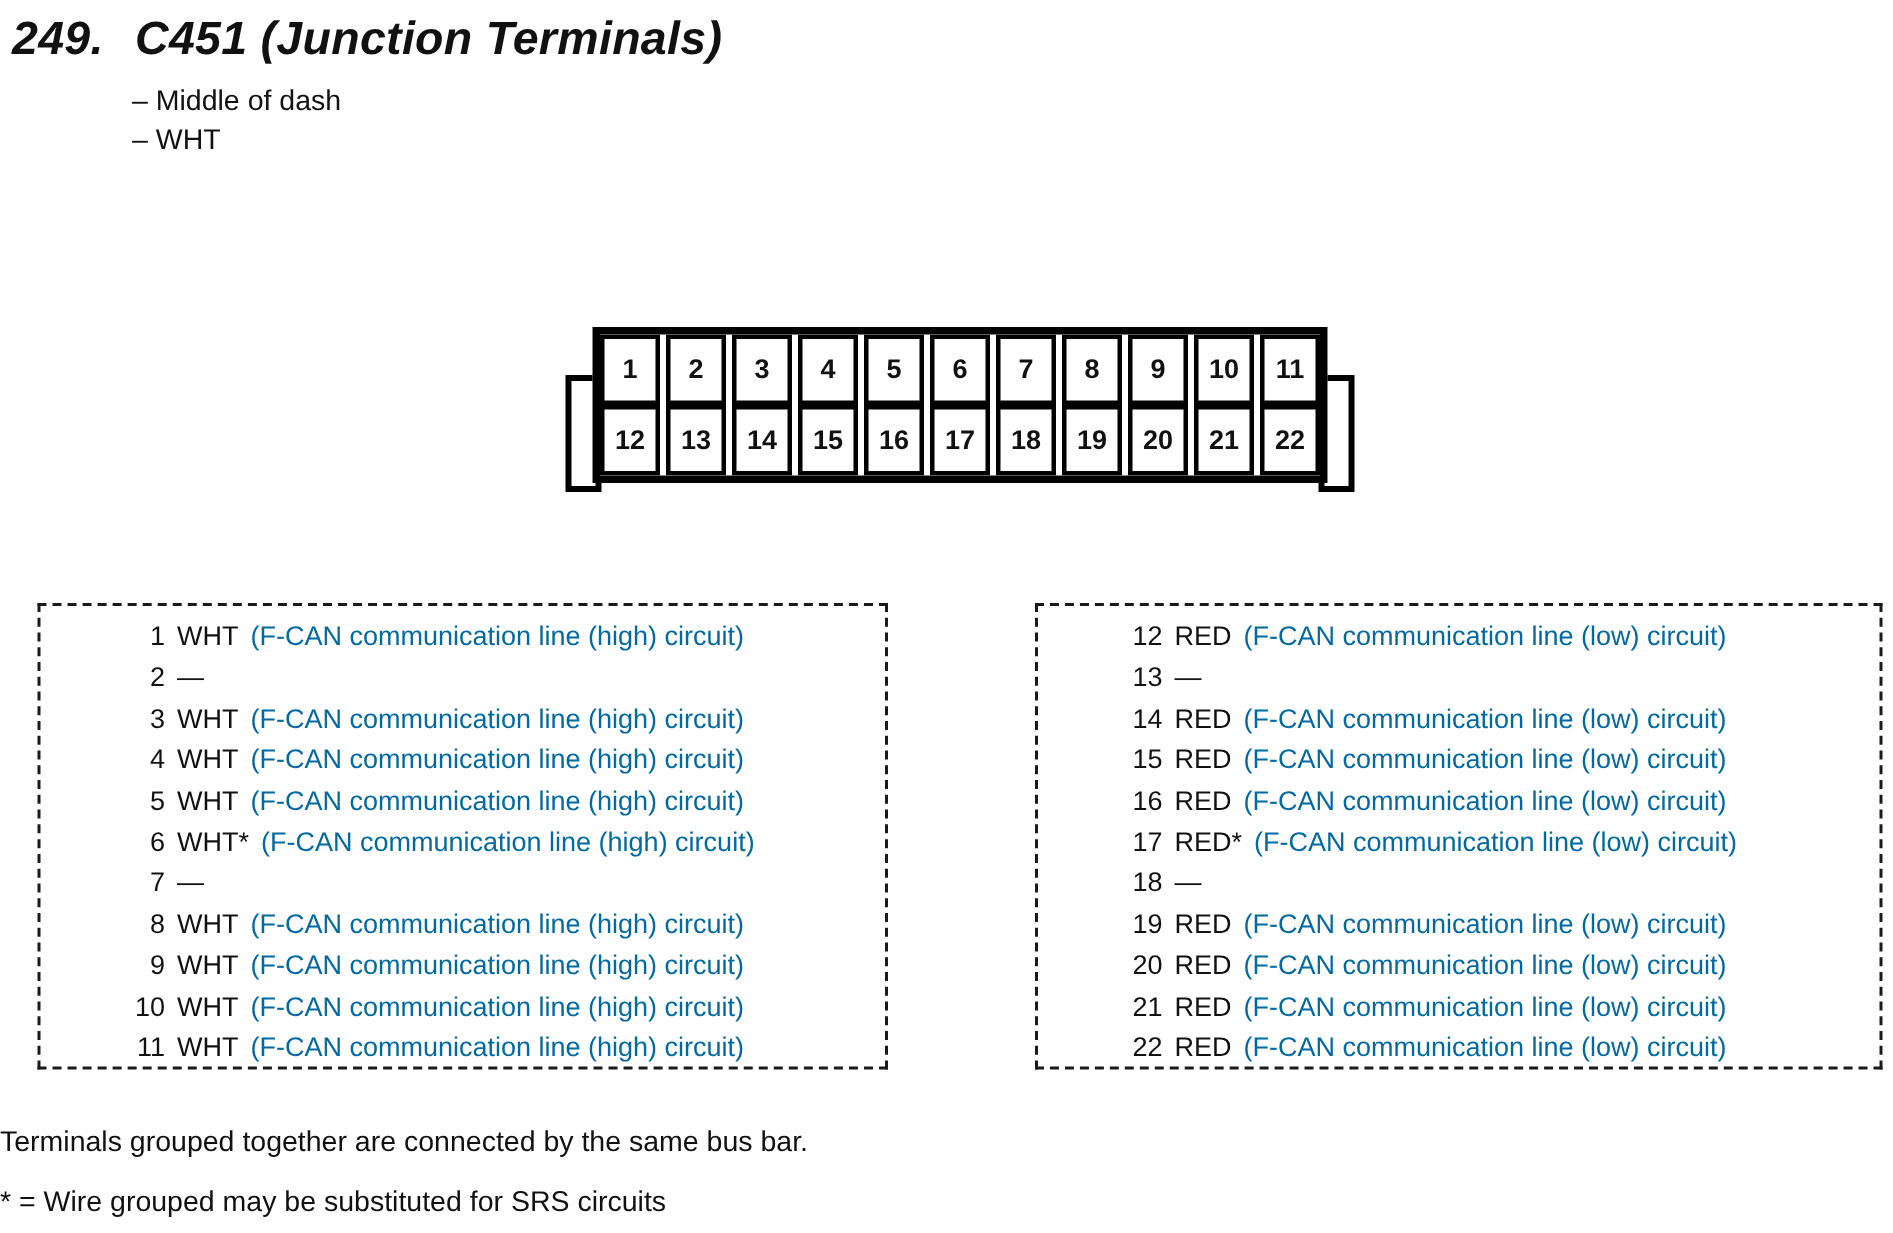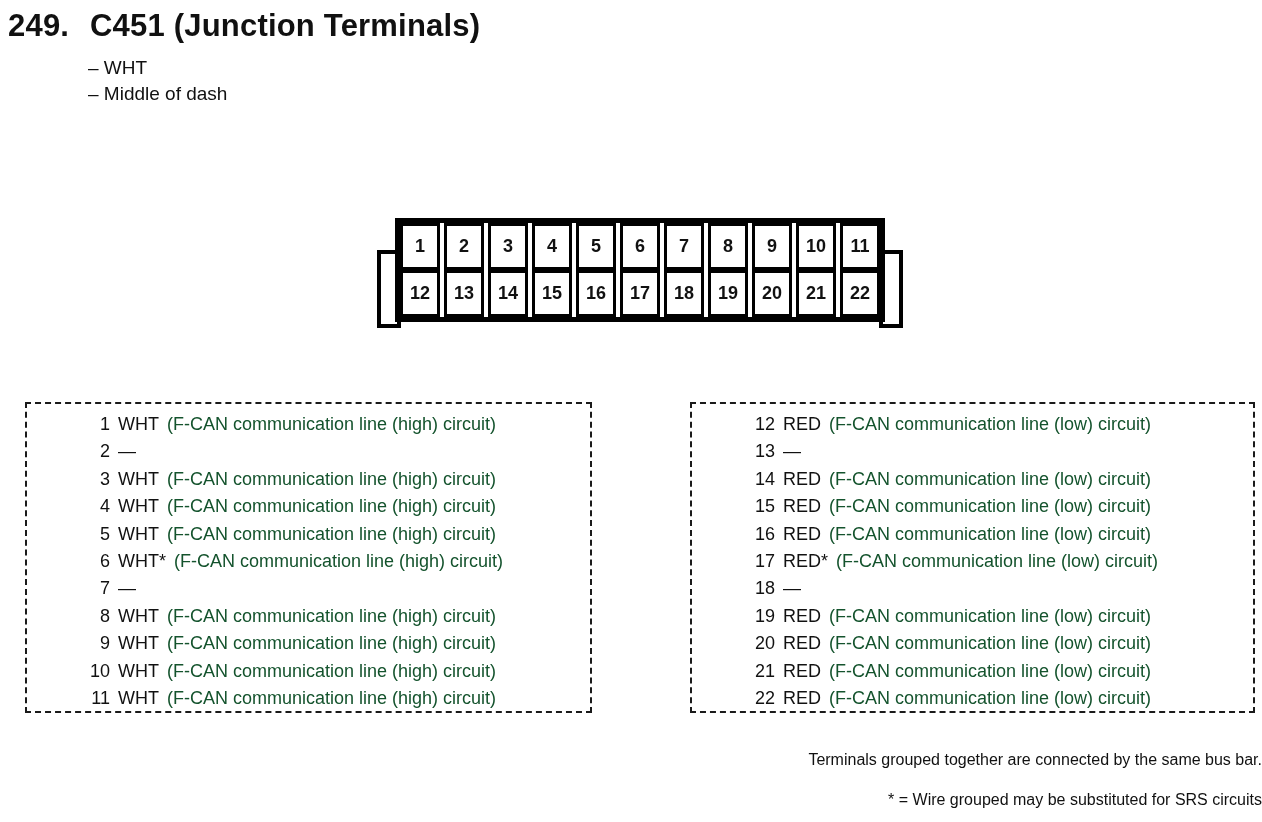--- a/index.html
+++ b/index.html
@@ -11,20 +11,21 @@
     color: #111111;
     overflow: hidden;
   }
 
   
   .title-row {
     position: absolute; left: 8px; top: 8px;
     display: flex;
     font-size: 31px; font-weight: 700; letter-spacing: 0.2px;
     white-space: nowrap;
+    font-style: italic;
   }
   .title-num { width: 82px; }
   .bullets {
     position: absolute; left: 88px; top: 55px;
     font-size: 19px; line-height: 26px;
     white-space: nowrap;
   }
 
   
   .connector-wrap {
@@ -67,43 +68,43 @@
   .pin-table.high { left: 25px;  width: 567px; }
   .pin-table.low  { left: 690px; width: 565px; }
   .pin-row {
     display: flex;
     padding-left: 45px;
     font-size: 18px; line-height: 27.4px;
     white-space: nowrap;
   }
   .pin-num { width: 38px; text-align: right; flex: 0 0 auto; }
   .wire-color { margin-left: 8px; }
-  .circuit-desc { margin-left: 8px; color: #14532d; }
+  .circuit-desc { margin-left: 8px; color: #0369a1; }
 
   
   .note {
     position: absolute; left: 0; width: 100%;
-    text-align: right;
-    font-size: 16px;
+    text-align: left;
+    font-size: 19px;
     white-space: nowrap;
   }
   .note.bus-bar  { top: 751px; }
   .note.asterisk { top: 791px; }
 </style>
 </head>
 <body>
 
 <div class="title-row">
   <span class="title-num">249.</span>
   <span class="title-text">C451 (Junction Terminals)</span>
 </div>
 
 <div class="bullets">
+  <div class="bullet">– Middle of dash</div>
   <div class="bullet">– WHT</div>
-  <div class="bullet">– Middle of dash</div>
 </div>
 
 <div class="connector-wrap">
   <div class="conn-tab left"></div>
   <div class="conn-tab right"></div>
   <div class="conn-body">
     <div class="pin-cell">1</div>
     <div class="pin-cell">2</div>
     <div class="pin-cell">3</div>
     <div class="pin-cell">4</div>

